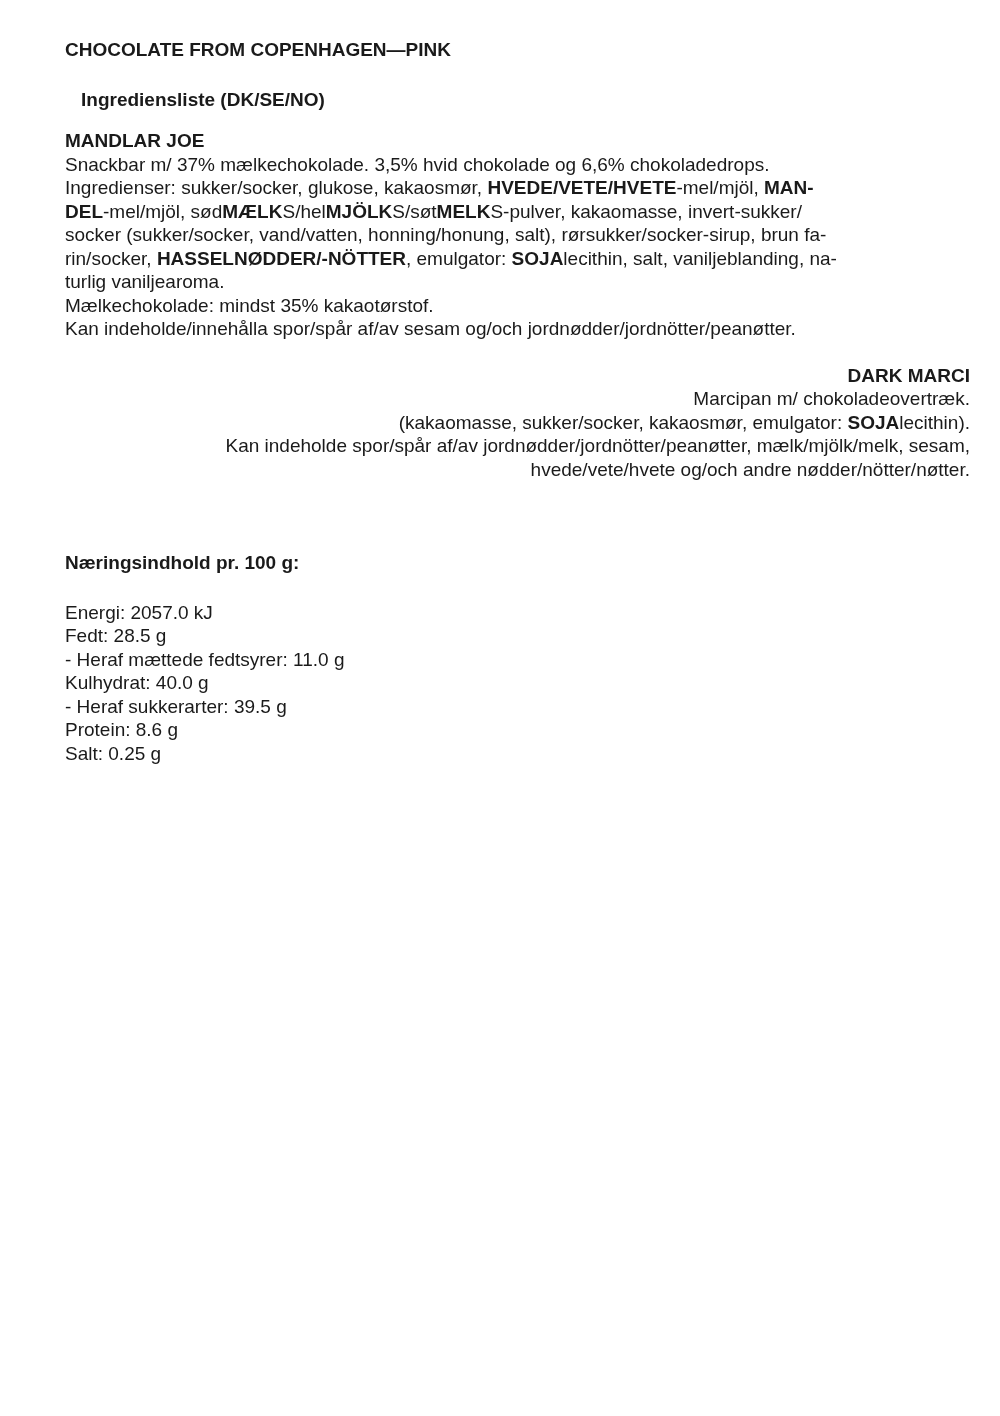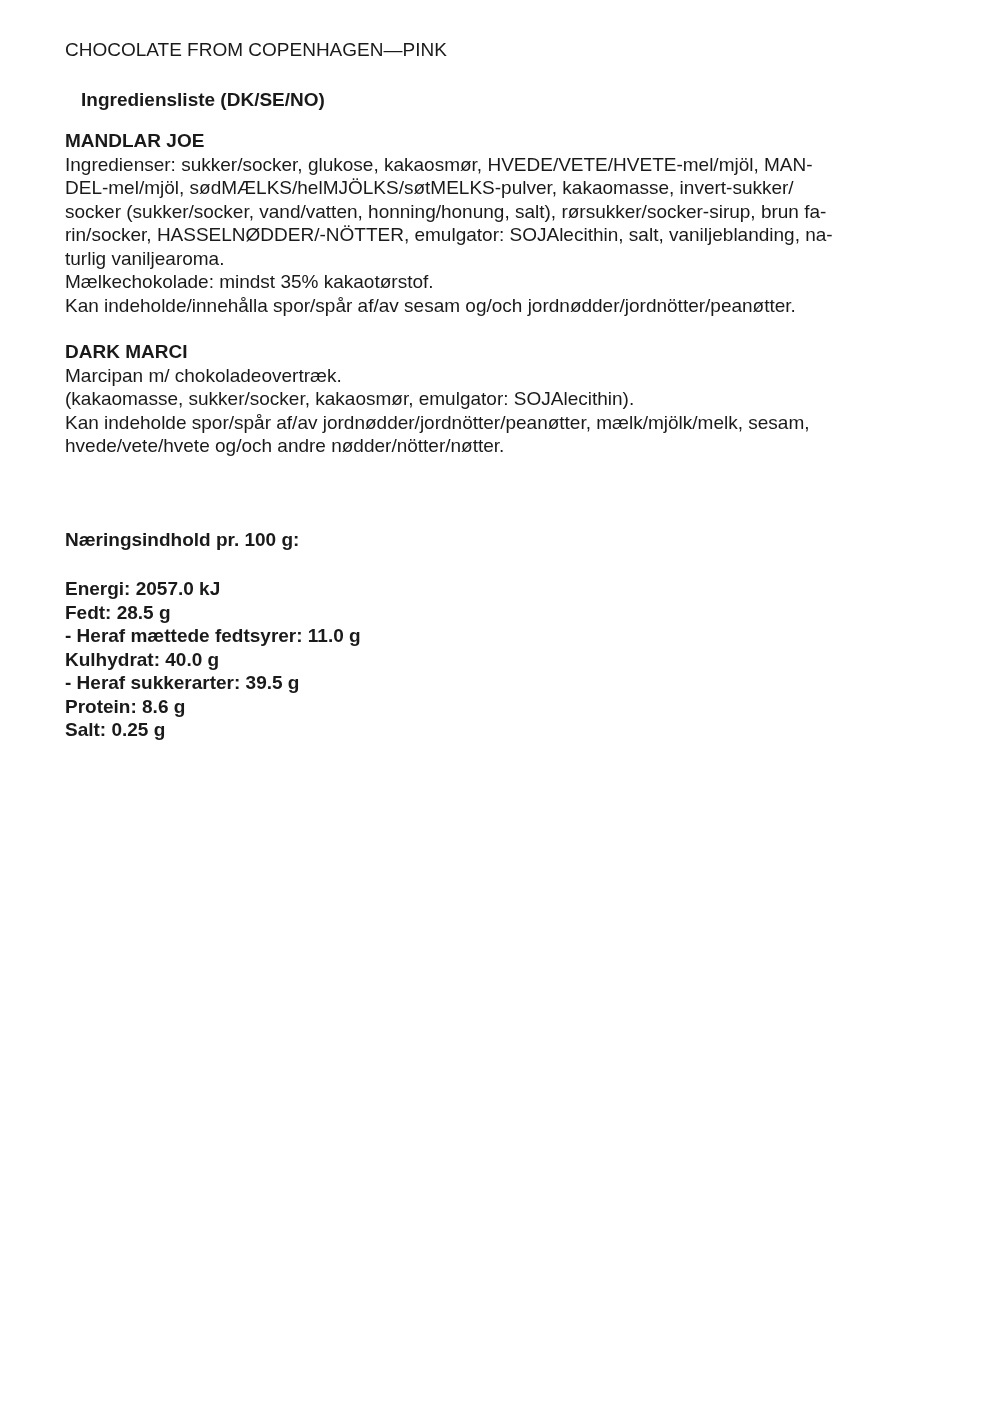--- a/index.html
+++ b/index.html
@@ -17,21 +17,21 @@
   .page {
     box-sizing: border-box;
     width: 1000px;
     height: 1416px;
     padding: 38px 30px 0 65px;
     background: #ffffff;
   }
   .doc-title {
     font-size: 19px;
     line-height: 23.5px;
-    font-weight: normal;
+    font-weight: bold;
     margin: 0 0 26px 0;
   }
   .doc-subtitle {
     font-size: 19px;
     line-height: 23.5px;
     font-weight: bold;
     margin: 0 0 18px 16px;
   }
   .section-heading {
     font-size: 19px;
@@ -41,39 +41,40 @@
   }
   .para {
     font-size: 19px;
     line-height: 23.5px;
     margin: 0;
   }
   .tline {
     white-space: pre;
   }
   .b {
-    font-weight: normal;
+    font-weight: bold;
   }
   .section-product-1 { margin-bottom: 23px; }
-  .section-product-2 { margin-bottom: 70px; }
+  .section-product-2 { margin-bottom: 70px; text-align: right; }
   .nutrition-heading { margin-bottom: 26px; }
-  .nutrition-para { margin-bottom: 31px; font-weight: bold; }
+  .nutrition-para { margin-bottom: 31px; }
 </style>
 </head>
 <body>
 
 <div class="page">
 
   <div class="doc-title">CHOCOLATE FROM COPENHAGEN—PINK</div>
 
   <div class="doc-subtitle">Ingrediensliste (DK/SE/NO)</div>
 
   <section class="section-product-1">
     <div class="section-heading">MANDLAR JOE</div>
     <div class="para">
+        <div class="tline"><span>Snackbar m/ 37% mælkechokolade. 3,5% hvid chokolade og 6,6% chokoladedrops.</span></div>
         <div class="tline"><span>Ingredienser: sukker/socker, glukose, kakaosmør, </span><span class="b">HVEDE/VETE/HVETE</span><span>-mel/mjöl, </span><span class="b">MAN-</span></div>
         <div class="tline"><span class="b">DEL</span><span>-mel/mjöl, sød</span><span class="b">MÆLK</span><span>S/hel</span><span class="b">MJÖLK</span><span>S/søt</span><span class="b">MELK</span><span>S-pulver, kakaomasse, invert-sukker/</span></div>
         <div class="tline"><span>socker (sukker/socker, vand/vatten, honning/honung, salt), rørsukker/socker-sirup, brun fa-</span></div>
         <div class="tline"><span>rin/socker, </span><span class="b">HASSELNØDDER/-NÖTTER</span><span>, emulgator: </span><span class="b">SOJA</span><span>lecithin, salt, vaniljeblanding, na-</span></div>
         <div class="tline"><span>turlig vaniljearoma.</span></div>
         <div class="tline"><span>Mælkechokolade: mindst 35% kakaotørstof.</span></div>
         <div class="tline"><span>Kan indeholde/innehålla spor/spår af/av sesam og/och jordnødder/jordnötter/peanøtter.</span></div>
       </div>
   </section>
 

